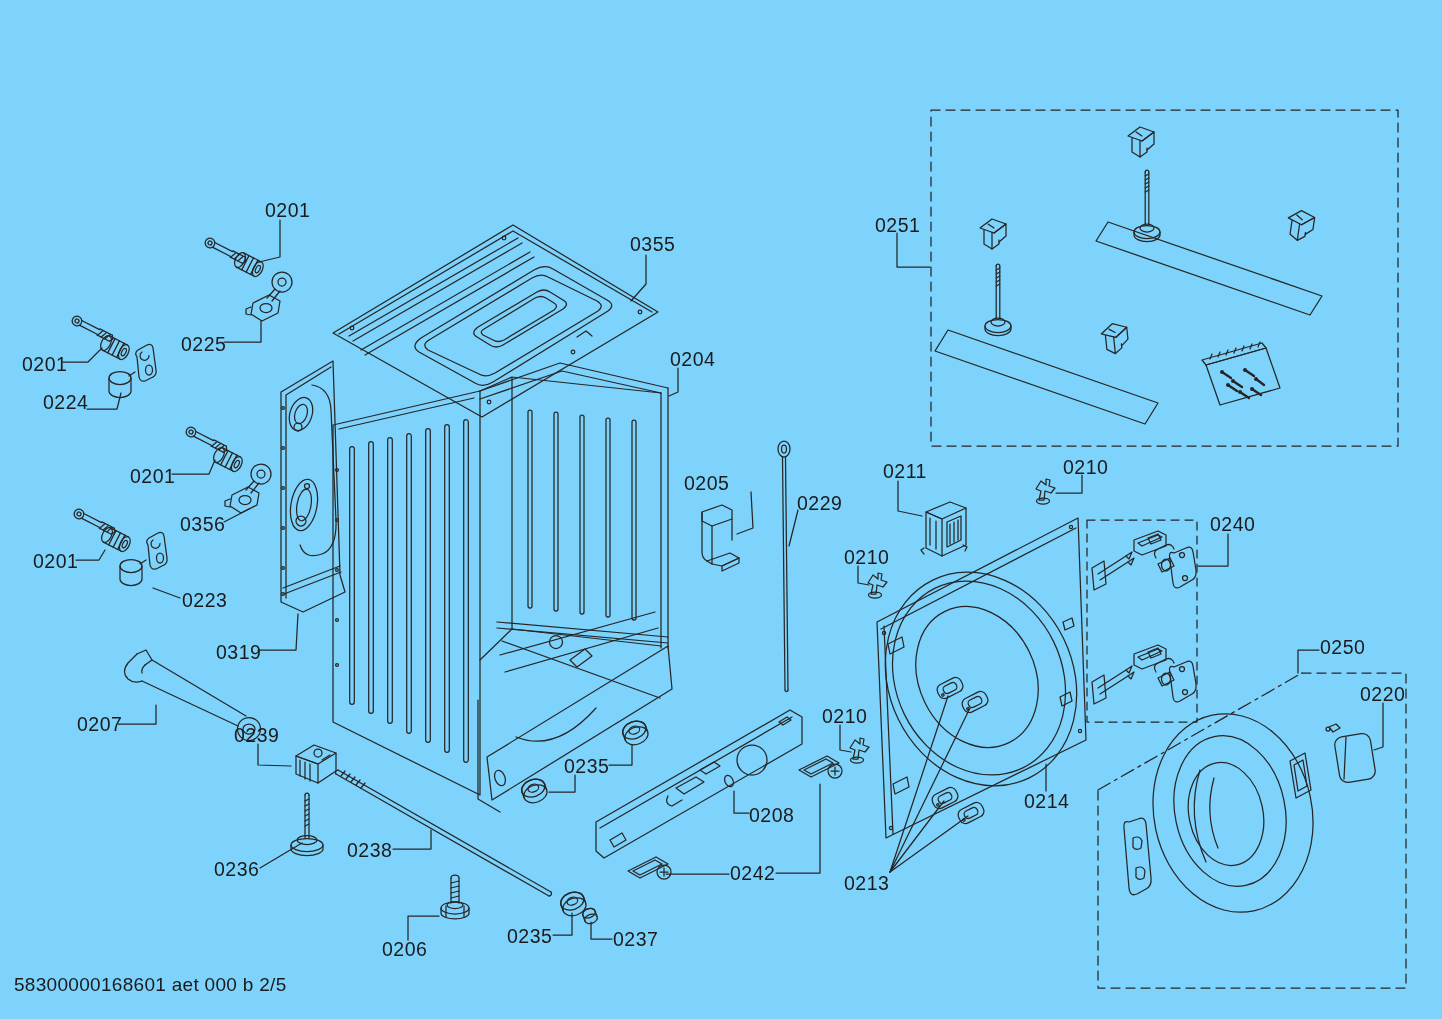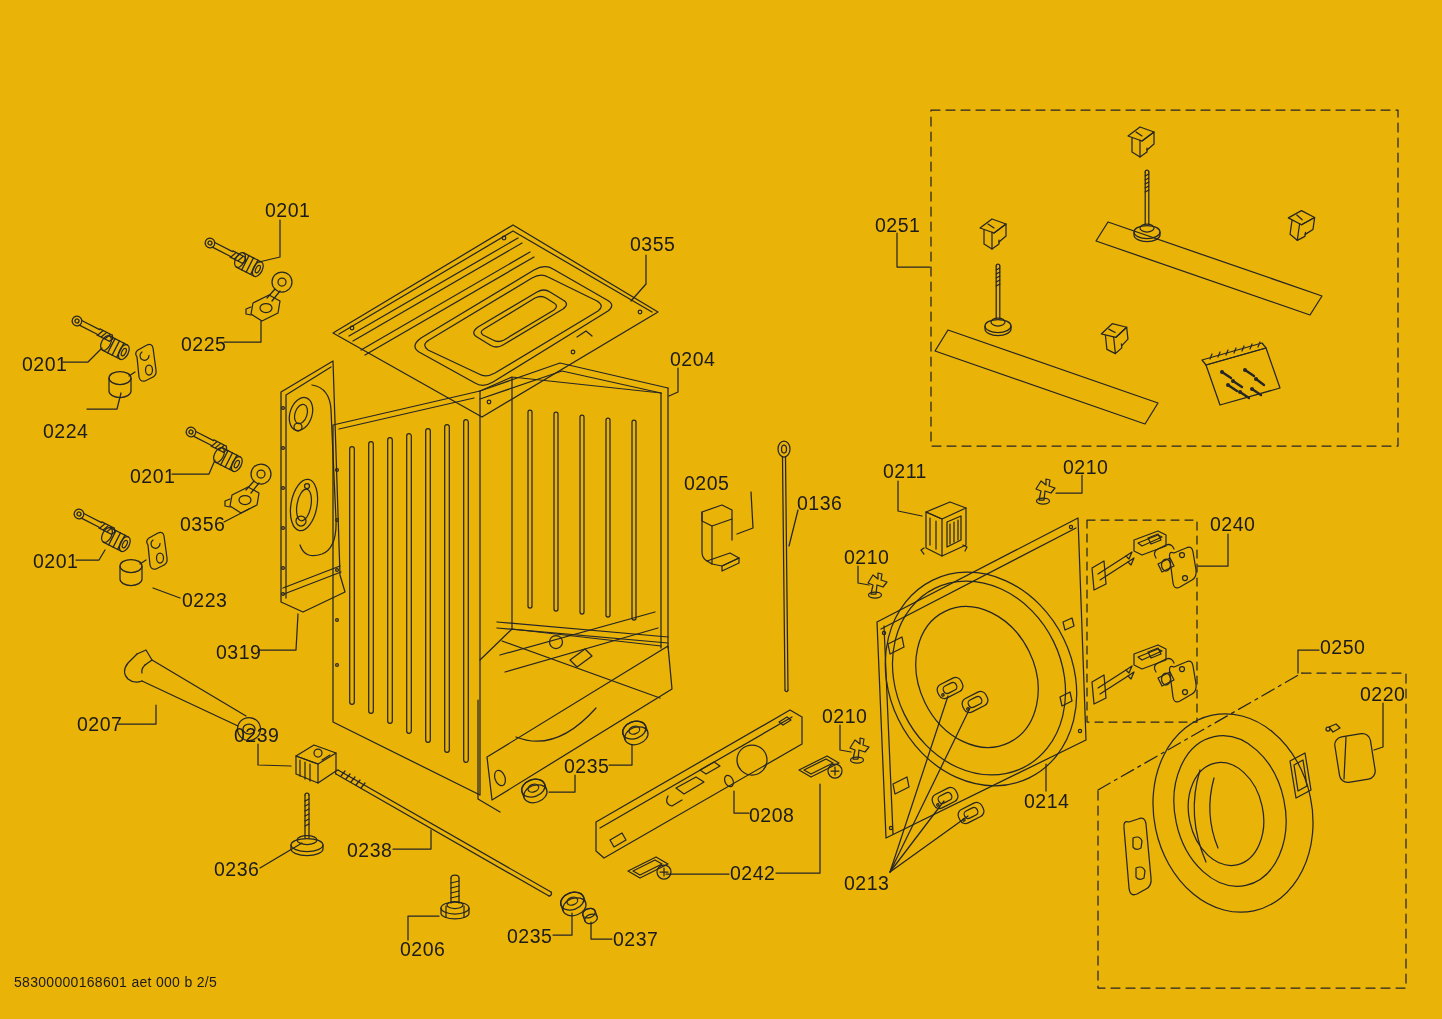--- a/index.html
+++ b/index.html
@@ -1,29 +1,29 @@
 <!DOCTYPE html>
 <html><head>
 <meta charset="utf-8">
 <style>
   html,body{margin:0;padding:0;background:#ffffff;}
   .stage{
-    position:relative;width:1442px;height:1019px;background:#eab308;
+    position:relative;width:1442px;height:1019px;background:#7dd3fc;
     font-family:"Liberation Sans",sans-serif;overflow:hidden;
   }
   .stage svg{position:absolute;left:0;top:0;}
   .ink{stroke:#262626;fill:none;stroke-width:1.25;stroke-linecap:round;stroke-linejoin:round;}
   .ink .fill{fill:#262626;stroke:none;}
   .ink .thick{stroke-width:2.4;}
   .lbl{
     position:absolute;font-size:19.5px;line-height:1;color:#1b1b1b;
     white-space:nowrap;letter-spacing:0.5px;
   }
   .footer{
-    position:absolute;left:14px;top:974px;font-size:14px;color:#1b1b1b;
+    position:absolute;left:14px;top:974px;font-size:19px;color:#1b1b1b;
     letter-spacing:0.3px;
   }
 </style>
 </head>
 <body>
 
 <div class="stage">
 
 <svg width="1442" height="1019" viewBox="0 0 1442 1019">
   <defs>
@@ -427,46 +427,46 @@
       <polyline points="408,940 408,916 439,916"></polyline>
       <polyline points="553,935 572,935 572,913"></polyline>
       <polyline points="612,939 591,939 591,922"></polyline>
     </g>
   </g>
 </svg>
 
 <div class="lbl" style="left:265px;top:201px">0201</div>
 <div class="lbl" style="left:181px;top:335px">0225</div>
 <div class="lbl" style="left:22px;top:355px">0201</div>
-<div class="lbl" style="left:43px;top:422px">0224</div>
+<div class="lbl" style="left:43px;top:393px">0224</div>
 <div class="lbl" style="left:630px;top:235px">0355</div>
 <div class="lbl" style="left:670px;top:350px">0204</div>
 <div class="lbl" style="left:130px;top:467px">0201</div>
 <div class="lbl" style="left:180px;top:515px">0356</div>
 <div class="lbl" style="left:33px;top:552px">0201</div>
 <div class="lbl" style="left:182px;top:591px">0223</div>
 <div class="lbl" style="left:216px;top:643px">0319</div>
 <div class="lbl" style="left:875px;top:216px">0251</div>
 <div class="lbl" style="left:684px;top:474px">0205</div>
-<div class="lbl" style="left:797px;top:494px">0136</div>
+<div class="lbl" style="left:797px;top:494px">0229</div>
 <div class="lbl" style="left:883px;top:462px">0211</div>
 <div class="lbl" style="left:1063px;top:458px">0210</div>
 <div class="lbl" style="left:844px;top:548px">0210</div>
 <div class="lbl" style="left:1210px;top:515px">0240</div>
 <div class="lbl" style="left:1320px;top:638px">0250</div>
 <div class="lbl" style="left:1360px;top:685px">0220</div>
 <div class="lbl" style="left:77px;top:715px">0207</div>
 <div class="lbl" style="left:234px;top:726px">0239</div>
 <div class="lbl" style="left:822px;top:707px">0210</div>
 <div class="lbl" style="left:564px;top:757px">0235</div>
 <div class="lbl" style="left:1024px;top:792px">0214</div>
 <div class="lbl" style="left:749px;top:806px">0208</div>
 <div class="lbl" style="left:347px;top:841px">0238</div>
 <div class="lbl" style="left:730px;top:864px">0242</div>
 <div class="lbl" style="left:844px;top:874px">0213</div>
 <div class="lbl" style="left:214px;top:860px">0236</div>
-<div class="lbl" style="left:400px;top:940px">0206</div>
+<div class="lbl" style="left:382px;top:940px">0206</div>
 <div class="lbl" style="left:507px;top:927px">0235</div>
 <div class="lbl" style="left:613px;top:930px">0237</div>
 
 <div class="footer">58300000168601 aet 000 b 2/5</div>
 
 </div>
 
 </body></html>

